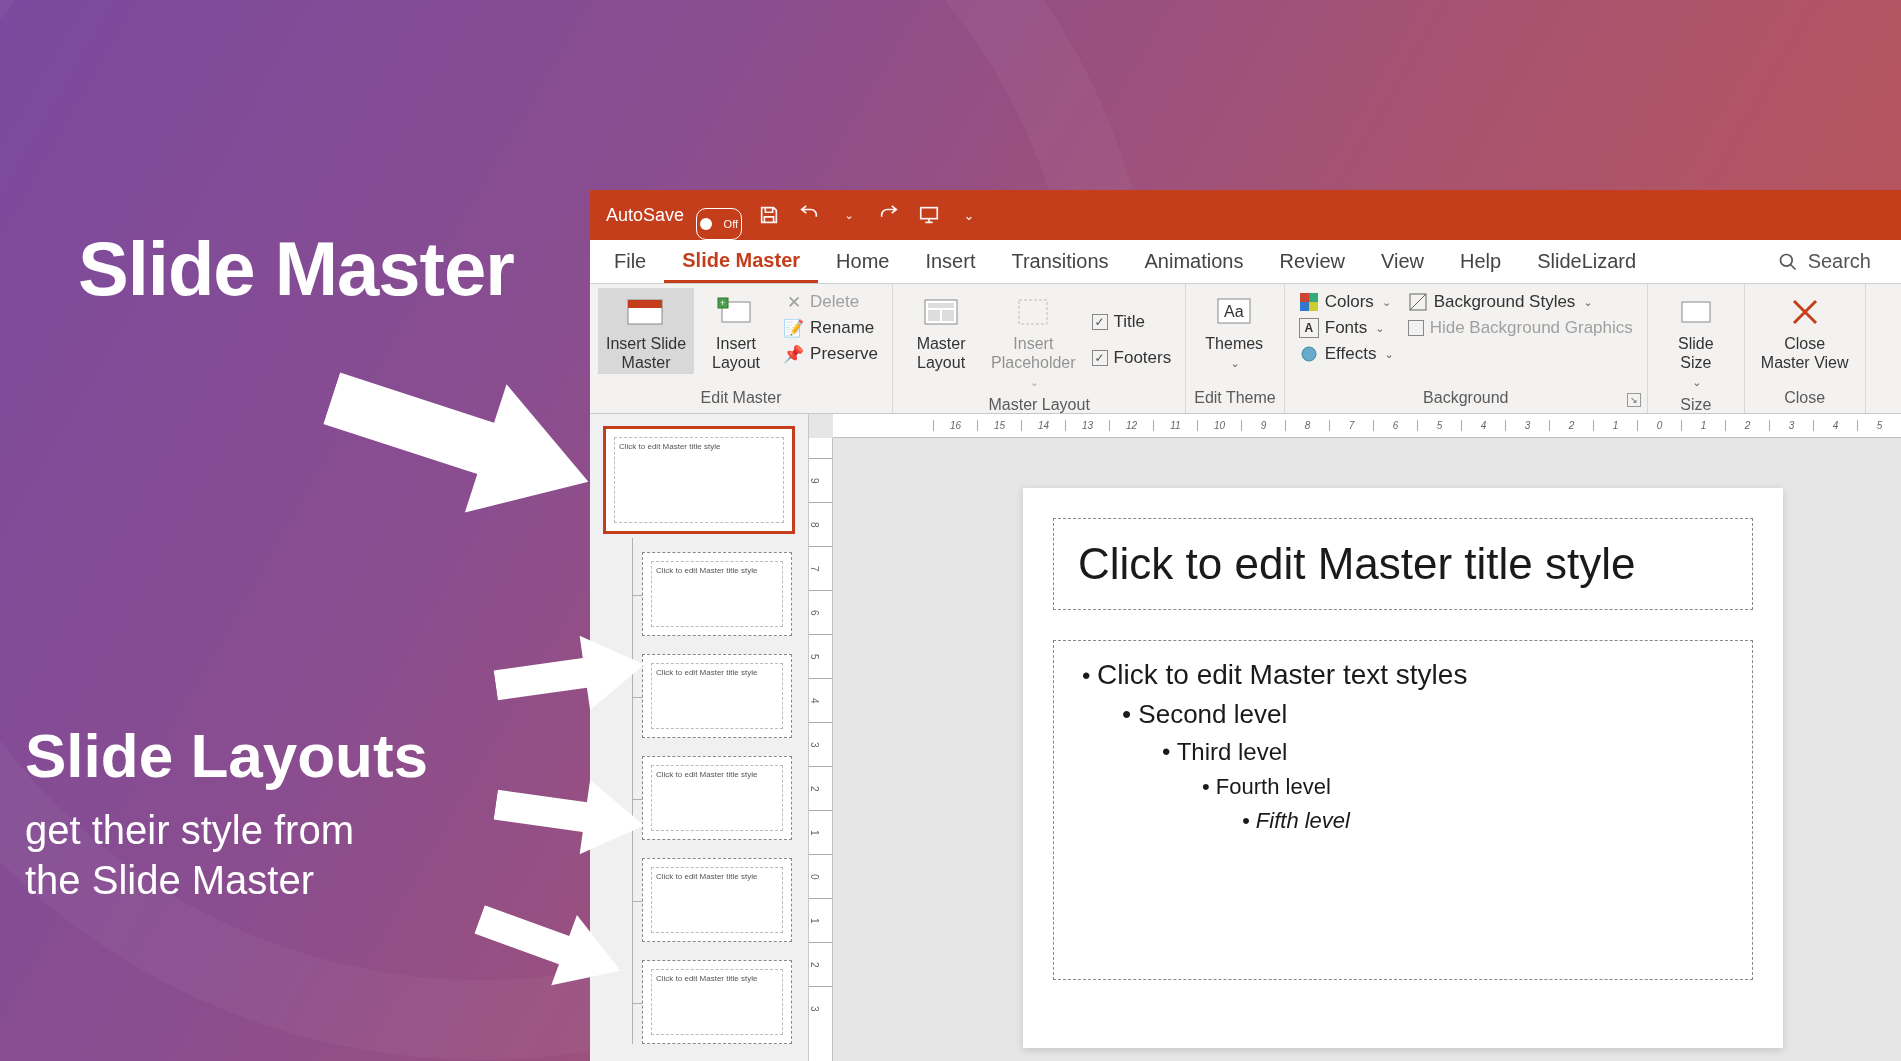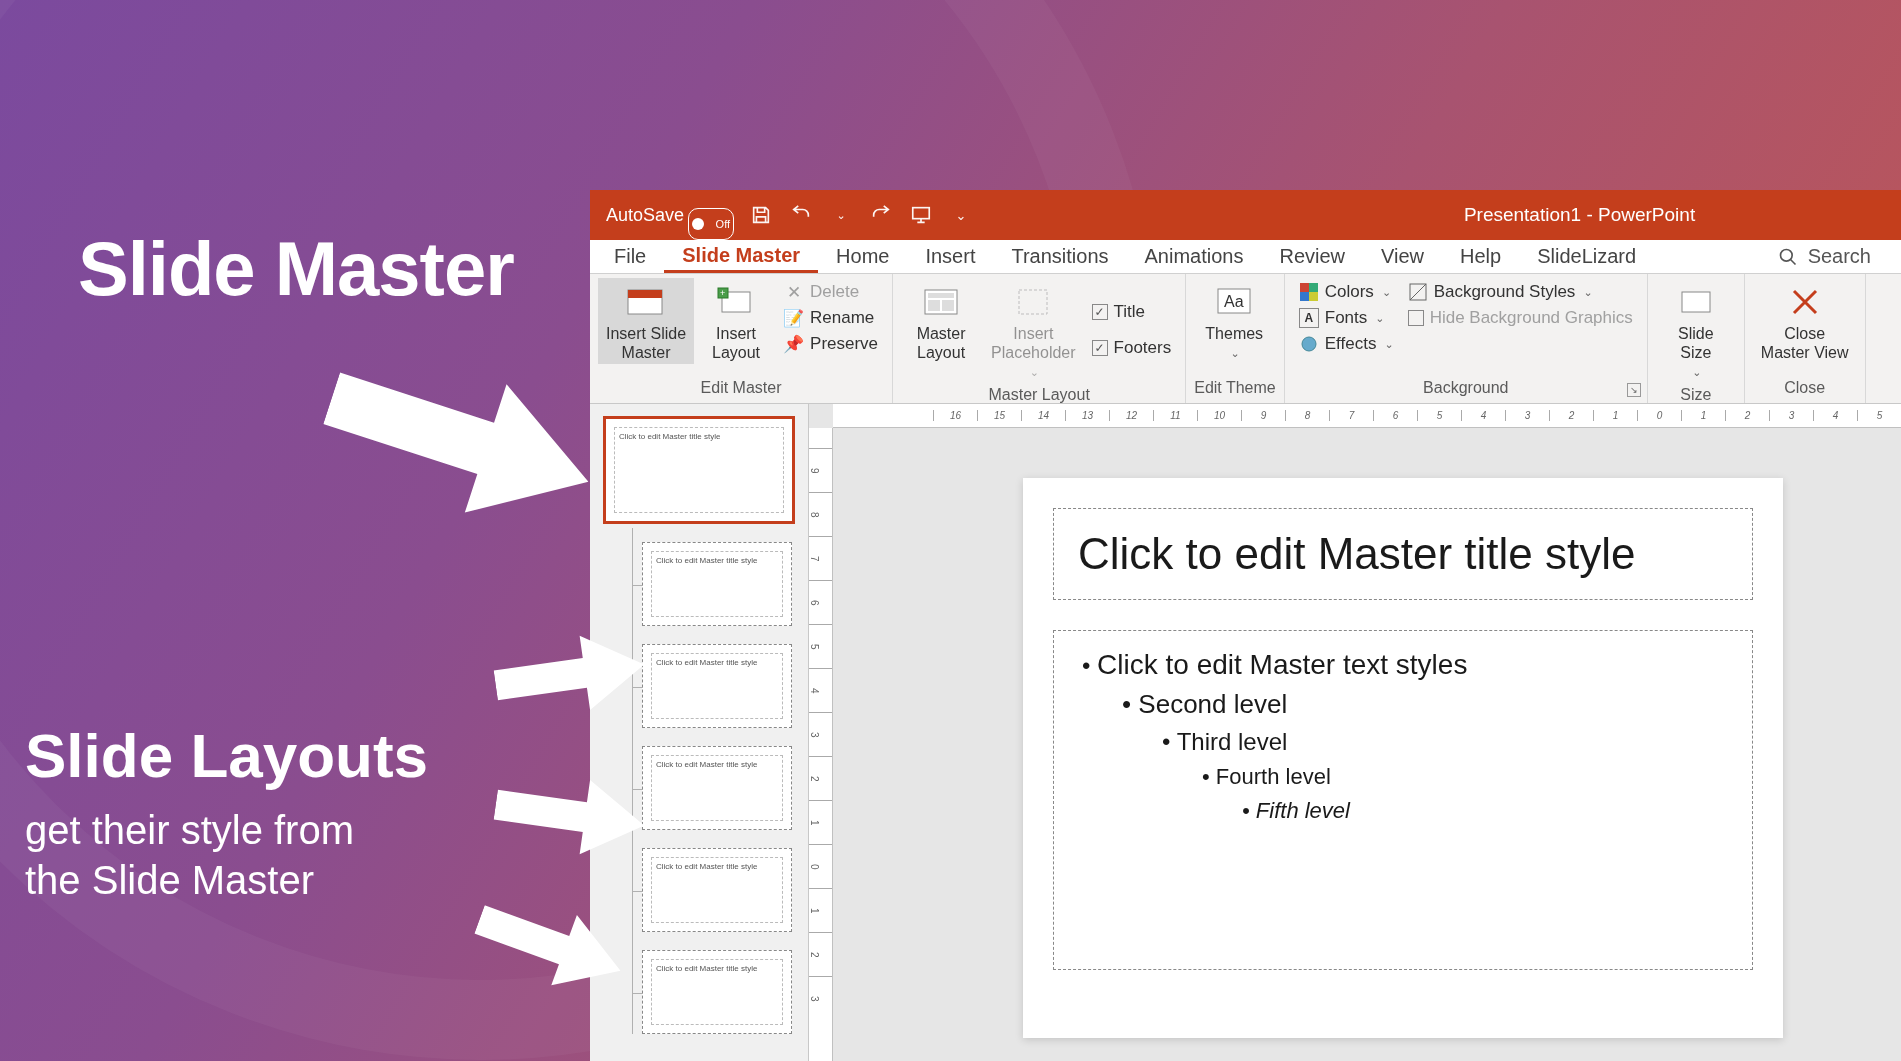--- a/index.html
+++ b/index.html
@@ -24,29 +24,29 @@
 .arrow-2 { top: 620px; left: 495px; width: 150px; height: 110px; transform: rotate(-8deg); }
 .arrow-3 { top: 760px; left: 495px; width: 150px; height: 110px; transform: rotate(8deg); }
 .arrow-4 { top: 890px; left: 475px; width: 150px; height: 110px; transform: rotate(20deg); }
 
 
 .ppt-window { position: absolute; top: 190px; left: 590px; right: 0; bottom: 0; background: #f3f3f3; display: flex; flex-direction: column; overflow: hidden; }
 
 
 .titlebar { height: 50px; background: #c43e1c; display: flex; align-items: center; padding: 0 16px; color: #fff; font-size: 18px; }
 .titlebar-left { display: flex; align-items: center; gap: 14px; }
-.autosave { display: flex; align-items: center; gap: 4px; font-size: 18px; }
+.autosave { display: flex; align-items: center; gap: 12px; font-size: 18px; }
 .toggle { width: 46px; height: 32px; border: 1.5px solid #fff; border-radius: 10px; display: inline-flex; align-items: center; padding: 0 3px; font-size: 11px; justify-content: flex-end; margin-top: 18px; }
 .toggle::before { content: ''; width: 12px; height: 12px; background: #fff; border-radius: 50%; margin-right: auto; }
 .tb-icon { width: 26px; height: 26px; display: inline-flex; align-items: center; justify-content: center; opacity: 0.95; }
 .tb-icon svg { width: 22px; height: 22px; stroke: #fff; fill: none; stroke-width: 1.8; }
 .titlebar-center { flex: 1; text-align: center; font-size: 19px; padding-left: 300px; }
 
 
-.ribbon-tabs { height: 34px; background: #fff; border-bottom: 1px solid #d0d0d0; display: flex; align-items: stretch; padding-left: 6px; }
+.ribbon-tabs { height: 44px; background: #fff; border-bottom: 1px solid #d0d0d0; display: flex; align-items: stretch; padding-left: 6px; }
 .ribbon-tab { padding: 0 18px; display: flex; align-items: center; font-size: 20px; color: #444; cursor: pointer; }
 .ribbon-tab.active { color: #c43e1c; font-weight: 600; border-bottom: 3px solid #c43e1c; }
 .ribbon-search { margin-left: auto; display: flex; align-items: center; gap: 10px; padding-right: 30px; font-size: 20px; color: #555; }
 .ribbon-search svg { width: 20px; height: 20px; stroke: #555; fill: none; stroke-width: 2; }
 
 
 .ribbon { height: 130px; background: #f3f2f1; border-bottom: 1px solid #c8c8c8; display: flex; }
 .ribbon-group { display: flex; flex-direction: column; border-right: 1px solid #d8d8d8; padding: 4px 8px 0 8px; position: relative; }
 .ribbon-group-label { font-size: 16px; color: #5a5a5a; text-align: center; padding: 4px 0 6px; margin-top: auto; }
 .ribbon-row { display: flex; gap: 2px; }
@@ -143,21 +143,20 @@
           </svg>
         </span>
       <span class="tb-icon">
           <svg viewBox="0 0 24 24">
             <rect x="3" y="4" width="18" height="12"></rect>
             <path d="M12 16v4M8 20h8"></path>
           </svg>
         </span>
       <span class="tb-icon" style="font-size:13px;color:#fff">⌄</span>
     </div>
-    <div class="titlebar-center">Presentation1  -  PowerPoint</div>
   </div>
 
   <div class="ribbon-tabs">
     <div class="ribbon-tab">File</div>
     <div class="ribbon-tab active">Slide Master</div>
     <div class="ribbon-tab">Home</div>
     <div class="ribbon-tab">Insert</div>
     <div class="ribbon-tab">Transitions</div>
     <div class="ribbon-tab">Animations</div>
     <div class="ribbon-tab">Review</div>

